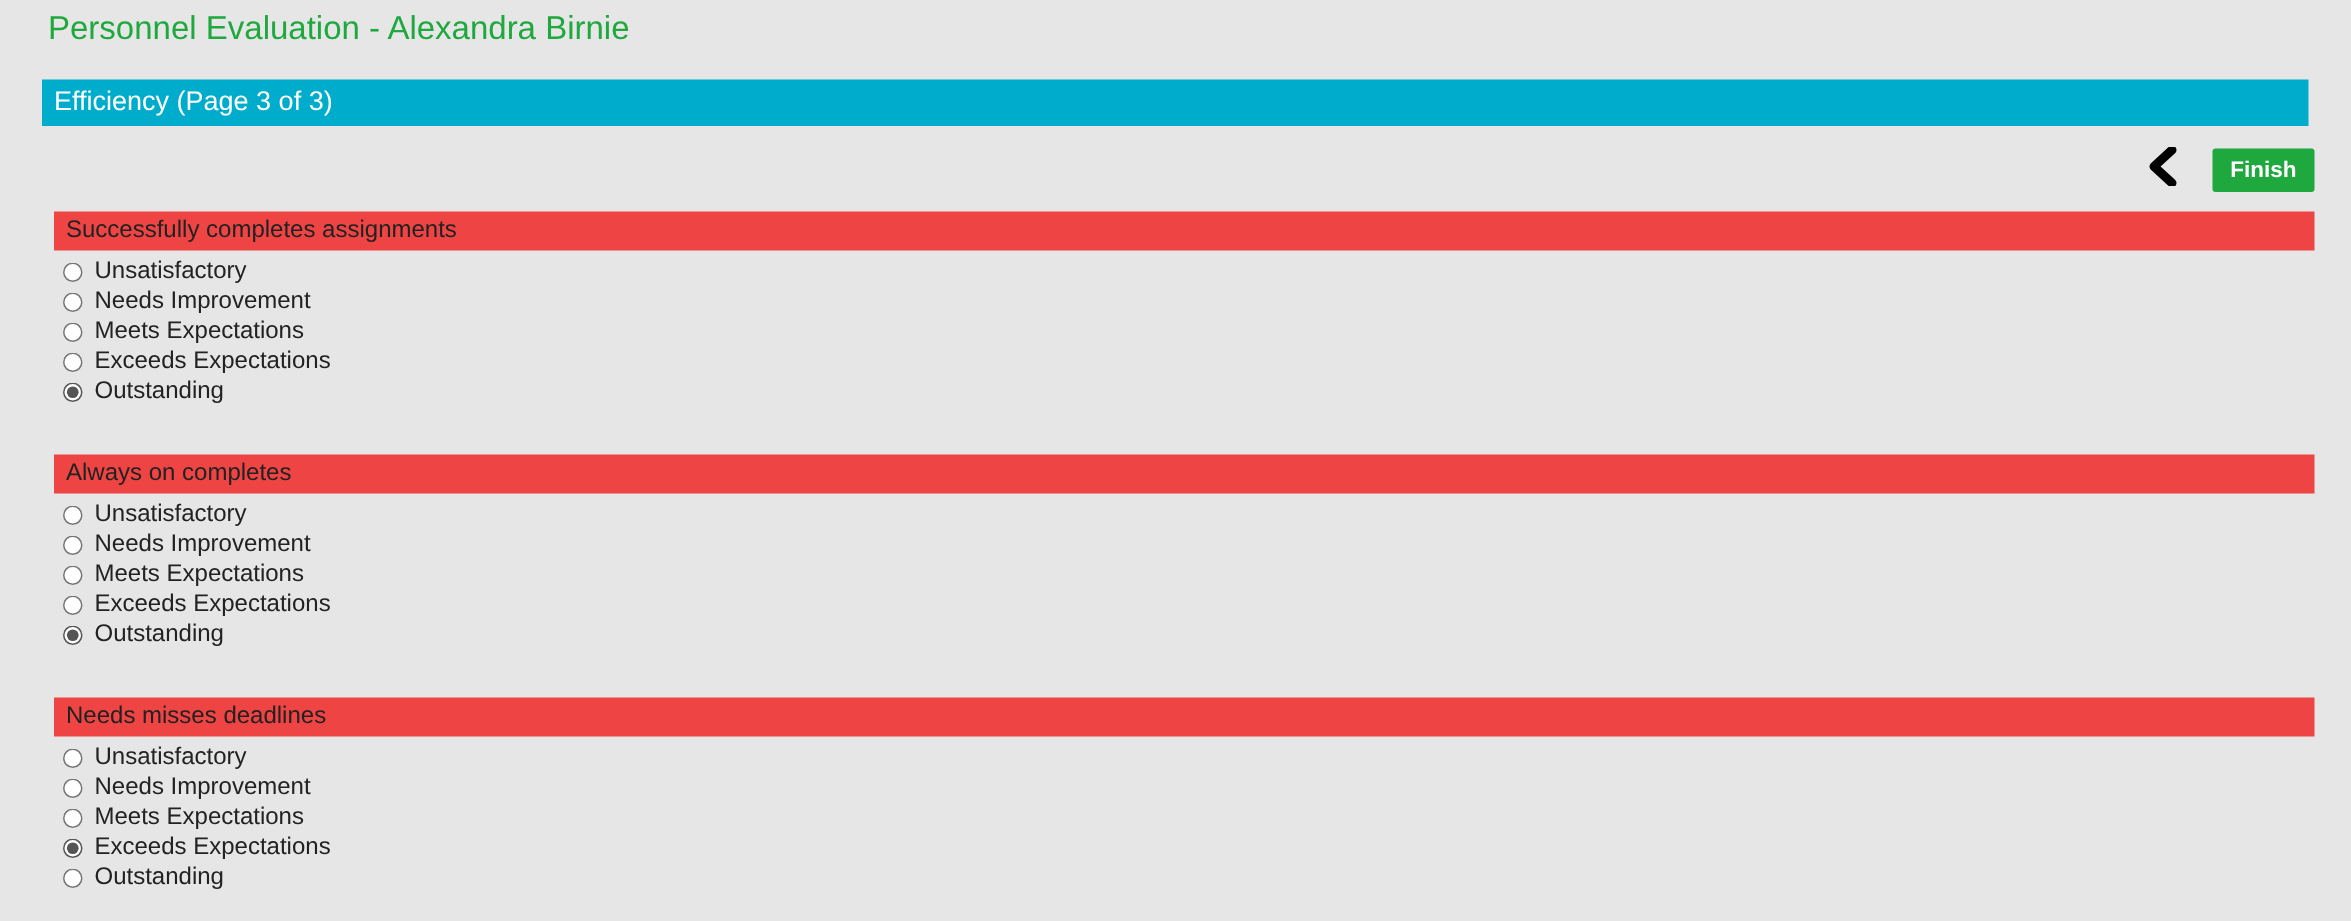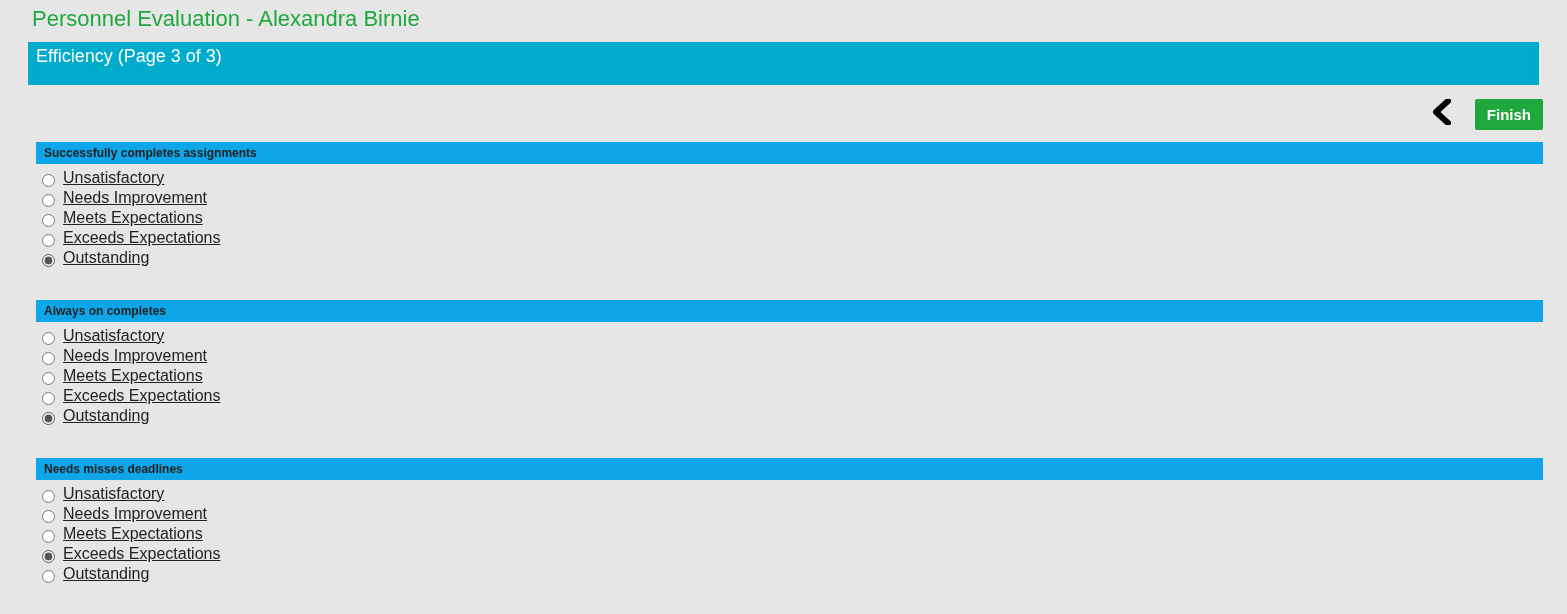--- a/index.html
+++ b/index.html
@@ -8,35 +8,36 @@
       background: #e6e6e6;
       font-size: 15px;
       color: #222;
       width: 1567px;
     }
     .page {
       padding: 0;
     }
     .title-bar {
       background: #e6e6e6;
-      padding: 6px 32px 10px 32px;
+      padding: 6px 32px 21px 32px;
       font-size: 22px;
       font-weight: 400;
       color: #1ea83e;
     }
     .section-header {
       background: #00accc;
       color: #fff;
-      padding: 4px 8px 18px 8px;
+      padding: 4px 8px 6px 8px;
       font-size: 18px;
       margin: 0 28px 0 28px;
     }
     .nav-row {
       display: flex;
       justify-content: flex-end;
+      align-items: center;
       gap: 22px;
       padding: 14px 24px 12px 24px;
     }
     .back-btn {
       font-size: 28px;
       font-weight: 900;
       color: #000;
       cursor: pointer;
       line-height: 1;
       user-select: none;
@@ -51,37 +52,35 @@
       cursor: pointer;
       border-radius: 2px;
     }
     .questions {
       padding: 0 24px 10px 36px;
     }
     .question-block {
       margin-bottom: 32px;
     }
     .question-title {
-      background: #0ea5e9;
+      background: #ef4444;
       padding: 4px 8px;
-      font-size: 12px;
+      font-size: 16px;
       color: #222;
-      font-weight: bold;
     }
     .options {
       padding: 4px 0 0 6px;
     }
     .option-row {
       display: flex;
-      align-items: flex-end;
+      align-items: center;
       gap: 8px;
       padding: 1px 0;
       font-size: 16px;
       color: #222;
-      text-decoration: underline;
     }
     .option-row input[type="radio"] {
       width: 13px; height: 13px;
       accent-color: #555;
       margin: 0;
     }
     .option-row label { cursor: pointer; }
   </style>
 </head>
 <body>

